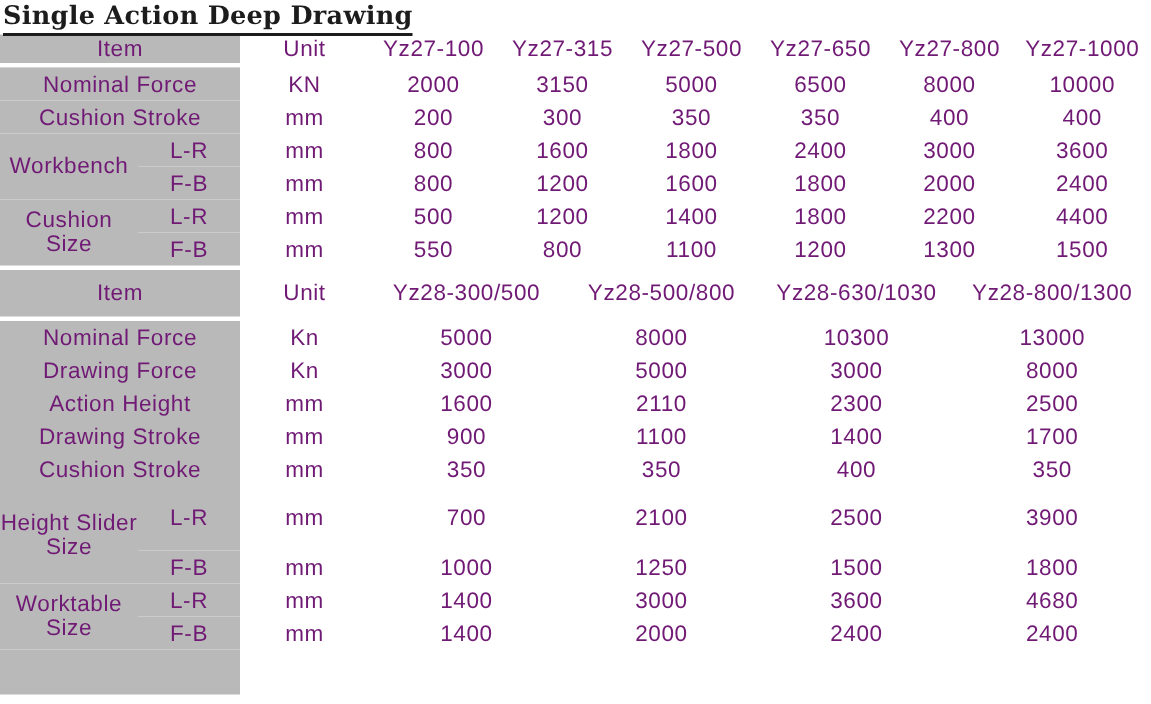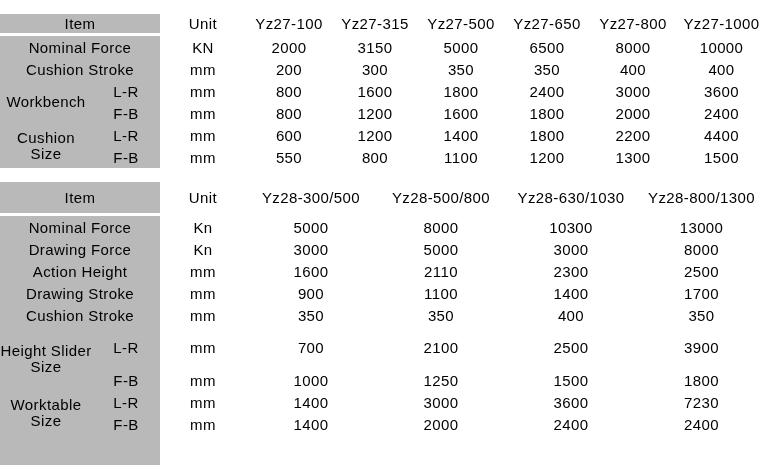--- a/index.html
+++ b/index.html
@@ -10,41 +10,42 @@
   }
   .title {
     font-family: "DejaVu Serif", "Liberation Serif", serif;
     font-size: 17px; font-weight: 600; color: #1c1c1c;
     margin: 0; padding: 2px 0 0 2px; line-height: 18px; letter-spacing: 0.2px;
   }
   .title span { border-bottom: 2px solid #1c1c1c; padding-bottom: 1px; }
   .sec2 .title { padding-top: 8px; }
   table.spec {
     border-collapse: separate; border-spacing: 0; table-layout: fixed;
-    width: 767px; margin-top: 14px;
-    font-size: 15px; color: #000000;
+    width: 767px; margin-top: 3px;
+    font-size: 15px; color: #701a75;
   }
   table.spec td {
     text-align: center; vertical-align: middle;
     padding: 0; letter-spacing: 0.4px; overflow: hidden;
     font-family: "Liberation Sans", "DejaVu Sans", sans-serif;
   }
   .gray { background: #b9b9b9; }
   tr.hdr td { height: 19px; border-bottom: 3px solid #ffffff; }
   table.t2 tr.hdr td { height: 31px; }
   tr.data { height: 22px; }
   tr.tall { height: 43px; }
   td.grp { line-height: 16px; padding: 0 4px; }
   tr.partial { height: 30px; }
 </style>
 </head>
 <body>
 
 <div class="page">
   <section class="sec1">
+    <h2 class="title"><span>Single Action Deep Drawing</span></h2>
     <table class="spec t1">
         <colgroup>
           <col style="width: 92px;">
           <col style="width: 68px;">
           <col style="width: 86px;">
           <col style="width: 86px;">
           <col style="width: 86px;">
           <col style="width: 86px;">
           <col style="width: 86px;">
           <col style="width: 86px;">
@@ -99,21 +100,21 @@
             <td>1200</td>
             <td>1600</td>
             <td>1800</td>
             <td>2000</td>
             <td>2400</td>
           </tr>
           <tr class="data">
             <td class="gray grp" rowspan="2">Cushion Size</td>
             <td class="gray">L-R</td>
             <td>mm</td>
-            <td>600</td>
+            <td>500</td>
             <td>1200</td>
             <td>1400</td>
             <td>1800</td>
             <td>2200</td>
             <td>4400</td>
           </tr>
           <tr class="data">
             <td class="gray">F-B</td>
             <td>mm</td>
             <td>550</td>
@@ -203,21 +204,21 @@
             <td>1500</td>
             <td>1800</td>
           </tr>
           <tr class="data">
             <td class="gray grp" rowspan="2">Worktable Size</td>
             <td class="gray">L-R</td>
             <td>mm</td>
             <td>1400</td>
             <td>3000</td>
             <td>3600</td>
-            <td>7230</td>
+            <td>4680</td>
           </tr>
           <tr class="data">
             <td class="gray">F-B</td>
             <td>mm</td>
             <td>1400</td>
             <td>2000</td>
             <td>2400</td>
             <td>2400</td>
           </tr>
           <tr class="partial">

